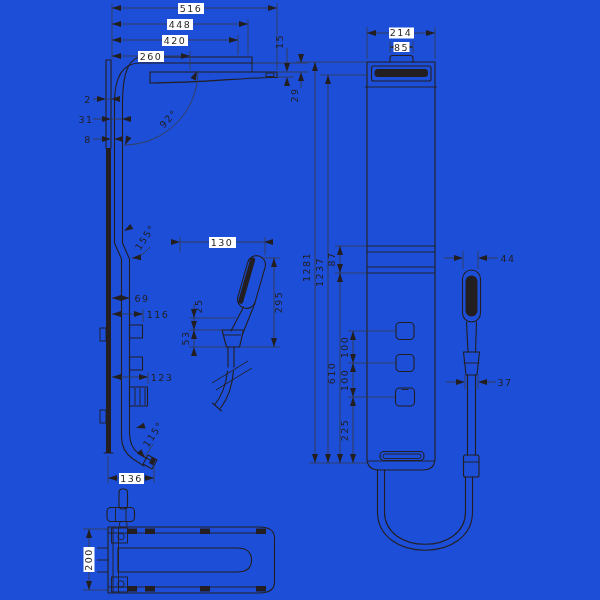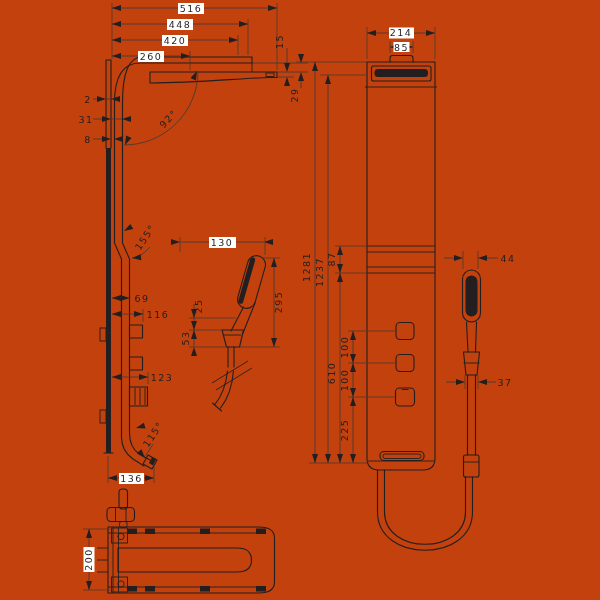--- a/index.html
+++ b/index.html
@@ -1,16 +1,16 @@
 <!DOCTYPE html>
 <html><head>
 <meta charset="utf-8">
 <style>
   html,body{margin:0;padding:0;background:#fff;}
-  .canvas{position:relative;width:600px;height:600px;background:#c2410c;overflow:hidden;
+  .canvas{position:relative;width:600px;height:600px;background:#1d4ed8;overflow:hidden;
           font-family:"DejaVu Sans","Liberation Sans",sans-serif;}
   svg{display:block;}
   .geo{fill:none;stroke:#231f20;stroke-width:1.1;stroke-linecap:round;stroke-linejoin:round;}
   .geo-thin{fill:none;stroke:#231f20;stroke-width:0.9;}
   .solid{fill:#231f20;stroke:none;}
   .dim{fill:none;stroke:#3a3a3a;stroke-width:0.8;}
   .ext{fill:none;stroke:#3a3a3a;stroke-width:0.7;}
   .arr{fill:#231f20;stroke:none;}
   .lbl{font-size:9.5px;letter-spacing:1.5px;fill:#231f20;}
   .bg{fill:#ffffff;stroke:none;}

